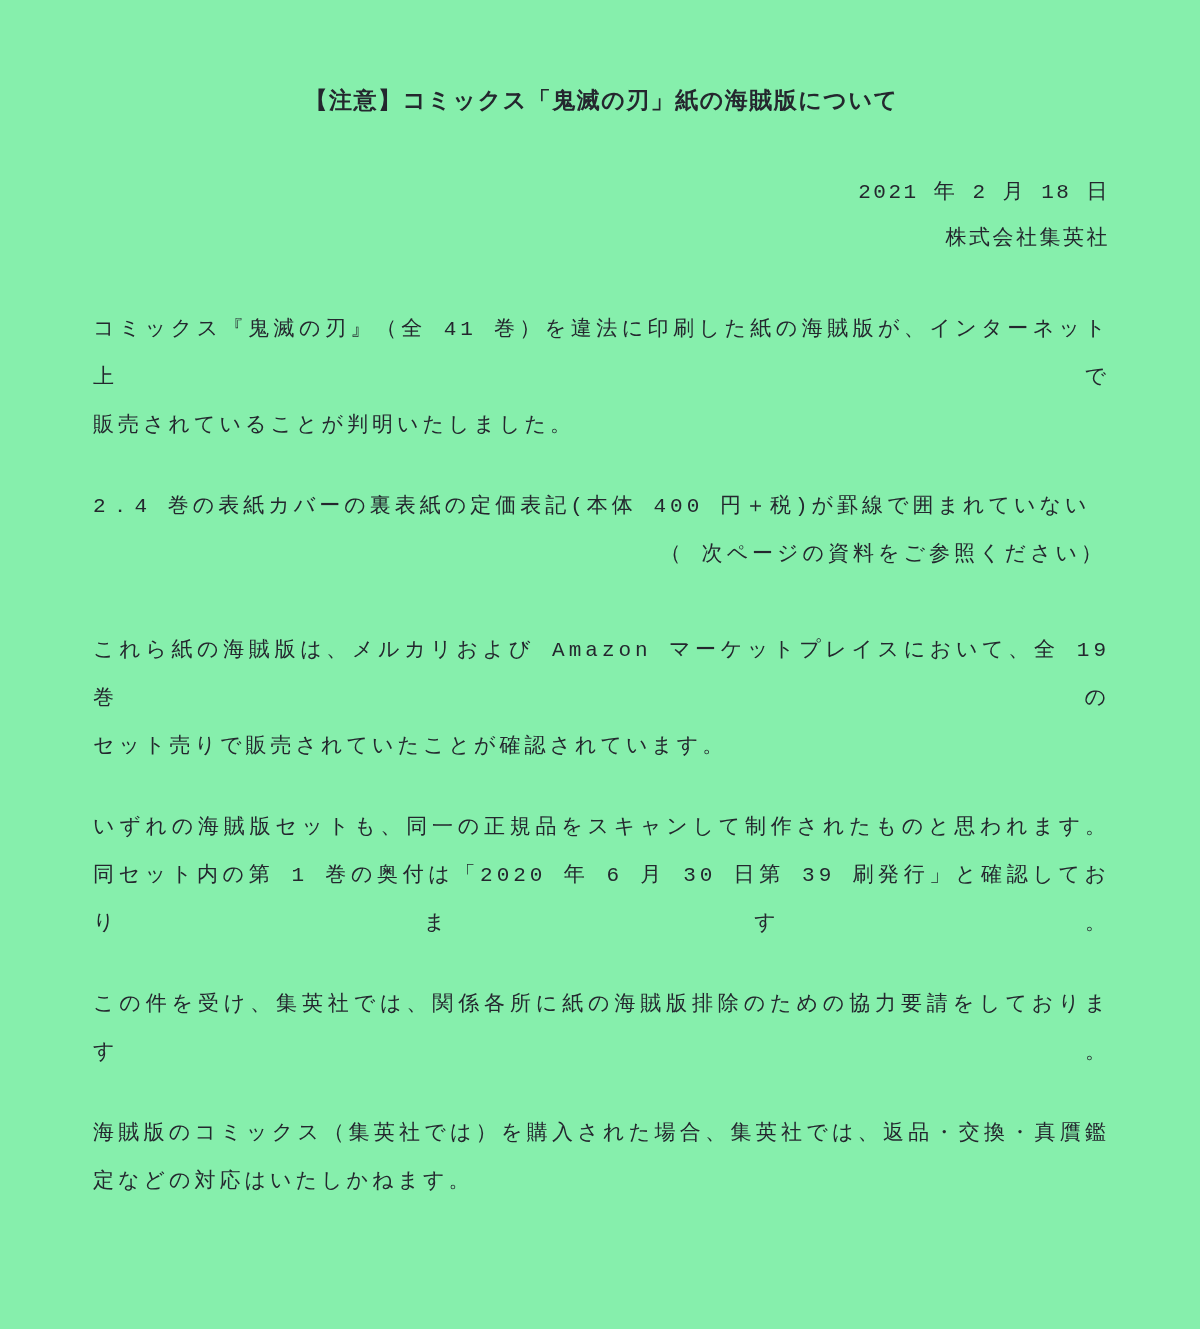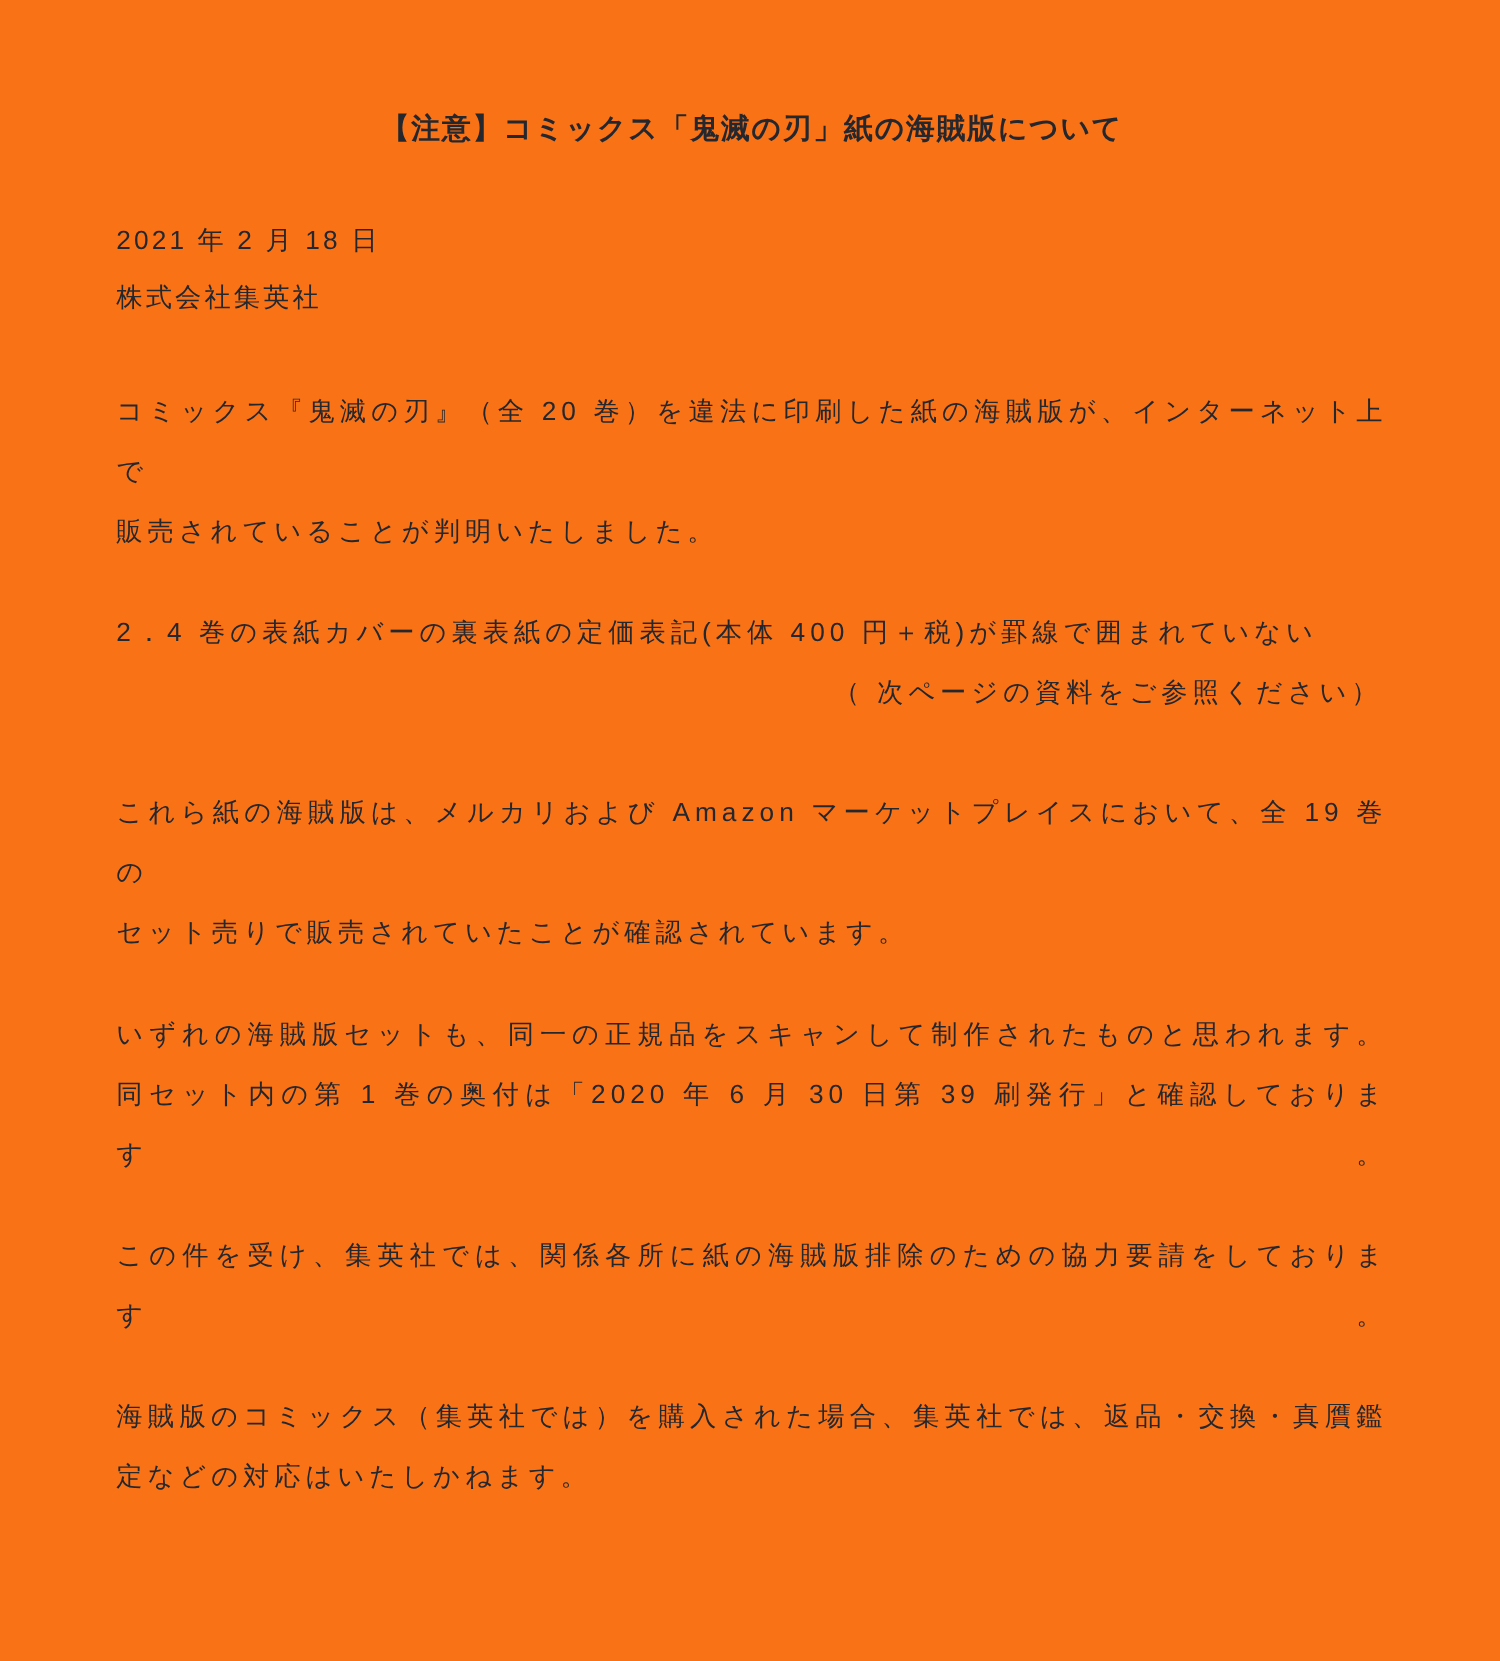--- a/index.html
+++ b/index.html
@@ -5,38 +5,39 @@
   html, body {
     margin: 0;
     padding: 0;
     background: #ffffff;
   }
   .page {
     position: relative;
     width: 1200px;
     height: 1329px;
     margin: 0 auto;
-    background: #f97316;
+    background: #86efac;
     box-sizing: border-box;
     padding: 78px 90px 0 93px;
-    font-family: Liberation Sans, sans-serif;
+    font-family: Liberation Mono, monospace;
     color: #24272e;
     filter: blur(0.3px); 
     overflow: hidden;
   }
   .title {
     margin: 0 0 44px 0;
     font-size: 23px;
     font-weight: bold;
     line-height: 48px;
     text-align: center;
     letter-spacing: 1.5px;
   }
   .meta {
     margin: 0 0 44px 0;
+    text-align: right;
     font-size: 21px;
     line-height: 46px;
     letter-spacing: 2.5px;
   }
   .para {
     margin: 0 0 33px 0;
     font-size: 21px;
     line-height: 48px;
     letter-spacing: 4px;
   }
@@ -62,21 +63,21 @@
 <div class="page">
 
   <h1 class="title">【注意】コミックス「鬼滅の刃」紙の海賊版について</h1>
 
   <div class="meta">
     <div class="meta-line">2021 年 2 月 18 日</div>
     <div class="meta-line">株式会社集英社</div>
   </div>
 
   <div class="para">
-    <div class="line fill">コミックス『鬼滅の刃』（全 20 巻）を違法に印刷した紙の海賊版が、インターネット上で</div>
+    <div class="line fill">コミックス『鬼滅の刃』（全 41 巻）を違法に印刷した紙の海賊版が、インターネット上で</div>
     <div class="line">販売されていることが判明いたしました。</div>
   </div>
 
 
   <div class="para list-block">
     <div class="line">2．4 巻の表紙カバーの裏表紙の定価表記(本体 400 円＋税)が罫線で囲まれていない</div>
     <div class="line note">（ 次ページの資料をご参照ください）</div>
   </div>
 
   <div class="para">

